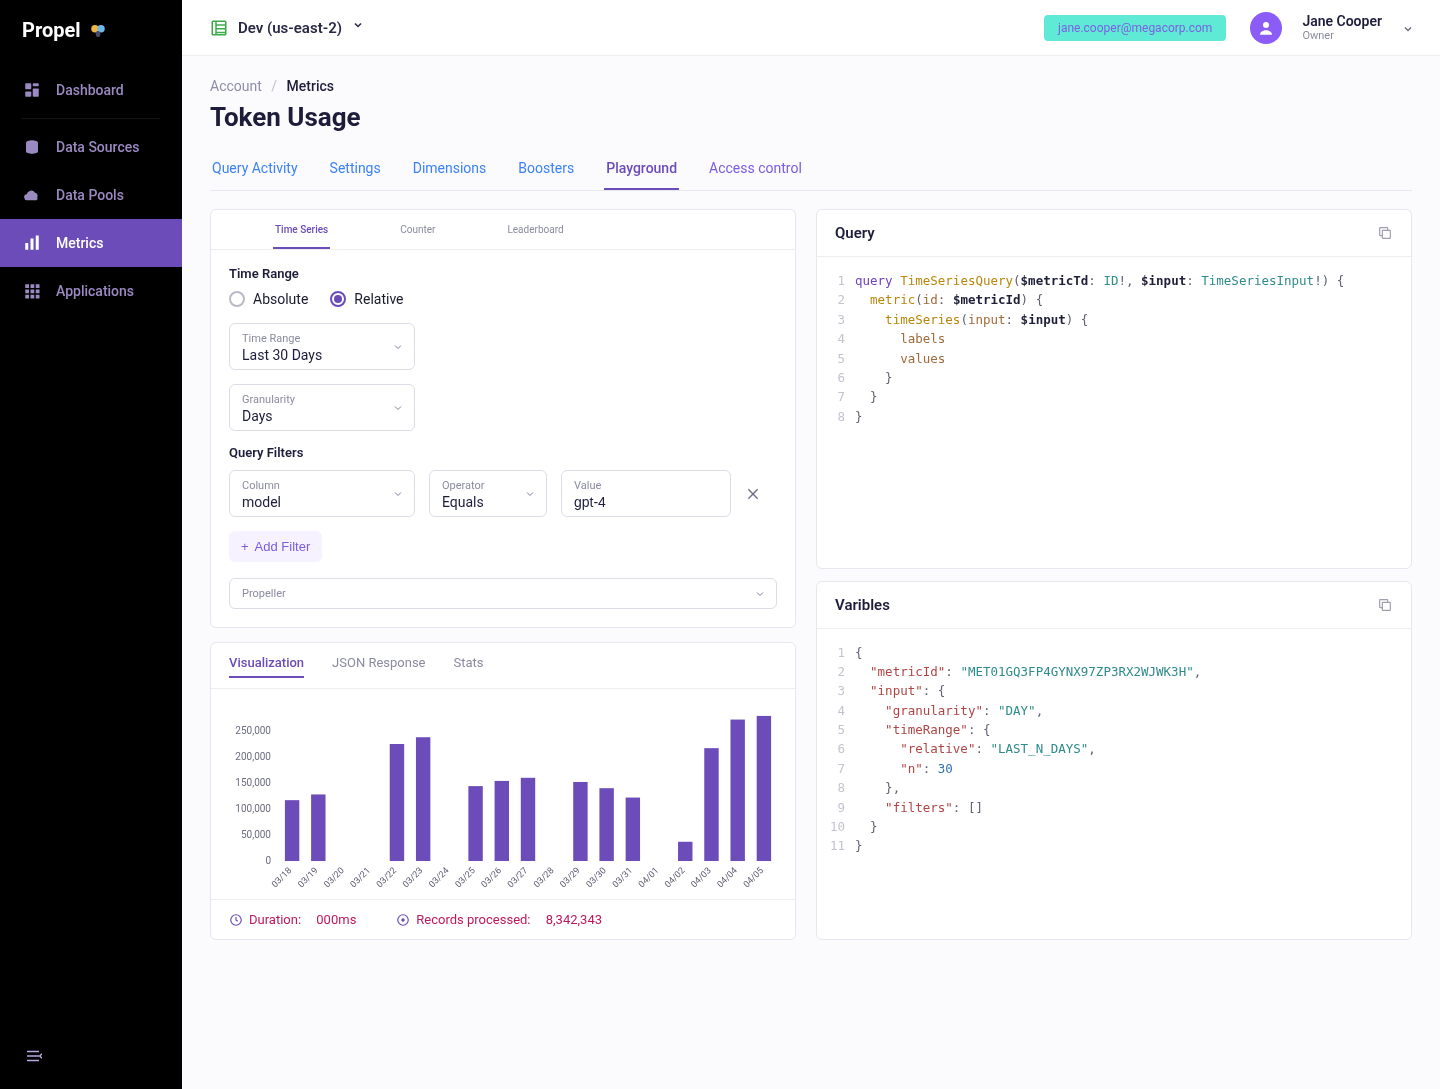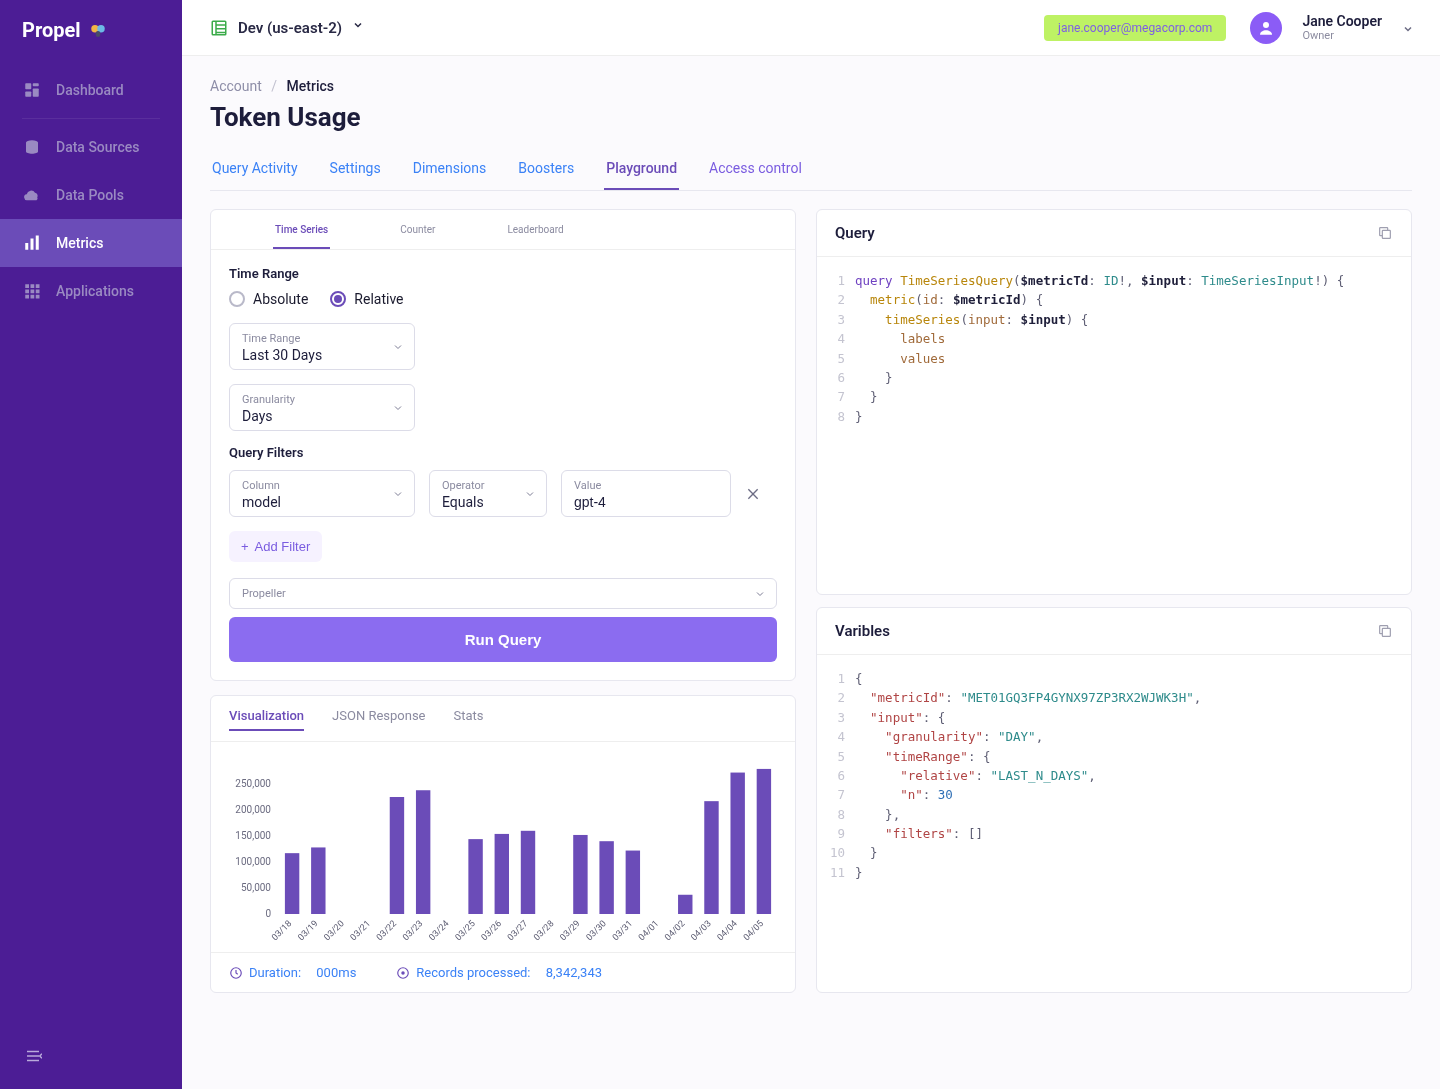--- a/index.html
+++ b/index.html
@@ -1,37 +1,37 @@
 <!DOCTYPE html>
 <html><head>
 <meta charset="utf-8">
 <style>
 * { box-sizing: border-box; margin: 0; padding: 0; }
 body { font-family: -apple-system, BlinkMacSystemFont, "Segoe UI", Roboto, sans-serif; color: #1a1a2e; background: #f9f9fb; }
 .app { display: flex; width: 1440px; height: 1089px; margin: 0 auto; background: #fff; }
 
-.sidebar { width: 182px; background: #4c1d95; color: #b9aadb; display: flex; flex-direction: column; }
+.sidebar { width: 182px; background: #000000; color: #b9aadb; display: flex; flex-direction: column; }
 .logo-area { padding: 18px 22px 20px; display: flex; align-items: center; gap: 8px; color: #fff; font-weight: 700; font-size: 20px; }
 .logo-bee { width: 18px; height: 18px; position: relative; top: 1px; }
 .nav { padding-top: 4px; }
 .nav-item { display: flex; align-items: center; gap: 14px; padding: 14px 22px; font-size: 14px; font-weight: 500; cursor: pointer; color: #9a8ac2; }
 .nav-item.active { background: #6b4cb8; color: #fff; }
 .nav-item .ic { width: 20px; height: 20px; display: flex; align-items: center; justify-content: center; }
 .nav-sep { height: 1px; background: rgba(255,255,255,.08); margin: 4px 22px; }
 .sidebar-footer { margin-top: auto; padding: 24px; }
 .collapse-icon { width: 18px; height: 18px; }
 
 .main { flex: 1; display: flex; flex-direction: column; background: #fff; overflow: hidden; }
 .topbar { display: flex; align-items: center; padding: 0 28px; height: 56px; border-bottom: 1px solid #eee; }
 .env-picker { display: flex; gap: 10px; cursor: pointer; }
 .env-icon { width: 18px; height: 18px; color: #3bab4a; }
 .env-label { font-weight: 600; font-size: 15px; color: #292945; }
 .chev { width: 10px; height: 10px; color: #292945; }
 .topbar-spacer { flex: 1; }
-.email-pill { background: #bef264; color: #7d5fe3; font-size: 12px; padding: 6px 14px; border-radius: 4px; margin-right: 24px; }
+.email-pill { background: #5eead4; color: #7d5fe3; font-size: 12px; padding: 6px 14px; border-radius: 4px; margin-right: 24px; }
 .user-cluster { display: flex; align-items: center; gap: 20px; cursor: pointer; }
 .avatar { width: 32px; height: 32px; border-radius: 50%; background: #8b5cf6; display: flex; align-items: center; justify-content: center; color: #fff; }
 .user-name { font-weight: 600; font-size: 14px; color: #1d1d3b; }
 .user-role { font-size: 11px; color: #8c8ca0; }
 .content { flex: 1; padding: 22px 28px 30px; overflow: auto; background: #fbfafd; }
 .breadcrumb { font-size: 14px; color: #8e8ea8; margin-bottom: 8px; }
 .breadcrumb a { color: #8e8ea8; text-decoration: none; }
 .breadcrumb .sep { margin: 0 6px; color: #c2c2d0; }
 .breadcrumb .cur { color: #1d1d3b; font-weight: 500; }
 h1.page-title { font-size: 26px; font-weight: 700; color: #1d1d3b; margin-bottom: 18px; }
@@ -65,21 +65,21 @@
 .field.full { width: 100%; gap: 16px; }
 .field input { border: none; outline: none; font-size: 14px; color: #1d1d3b; background: transparent; }
 .close-x { color: #6d6d85; cursor: pointer; font-size: 20px; line-height: 1; }
 .add-filter { display: inline-flex; align-items: center; gap: 6px; font-size: 13px; color: #7a5ce0; background: #f6f2ff; border: none; padding: 8px 12px; border-radius: 6px; cursor: pointer; }
 .run-btn { width: 100%; background: #8b6cf0; border: none; color: #fff; font-weight: 600; font-size: 15px; padding: 14px 0; border-radius: 6px; cursor: pointer; margin-top: 8px; }
 
 .result-tabs { display: flex; gap: 28px; padding: 12px 18px 10px; border-bottom: 1px solid #eee; }
 .rtab { font-size: 13px; color: #8b8ba0; cursor: pointer; border-bottom: 2px solid transparent; padding-bottom: 6px; text-align: center; }
 .rtab.active { color: #6b4cb8; border-bottom-color: #6b4cb8; font-weight: 500; }
 .chart-wrap { padding: 8px 14px 4px; }
-.stats-row { display: flex; gap: 40px; padding: 12px 18px; border-top: 1px solid #eee; font-size: 13px; color: #3b82f6; }
+.stats-row { display: flex; gap: 40px; padding: 12px 18px; border-top: 1px solid #eee; font-size: 13px; color: #be185d; }
 .stats-row .stat { display: flex; align-items: center; gap: 6px; }
 .stats-row .stat .ic-s { color: #6b4cb8; width: 14px; height: 14px; }
 
 .panel-head { display: flex; align-items: center; justify-content: space-between; padding: 14px 18px; border-bottom: 1px solid #eee; font-weight: 600; font-size: 15px; color: #1d1d3b; }
 .copy-ic { color: #9f9fb0; cursor: pointer; }
 .code-block { font-family: "SFMono-Regular", Menlo, Consolas, monospace; font-size: 12.5px; padding: 14px 12px; line-height: 1.55; color: #9e9e9e; overflow: auto; }
 .code-block .ln { display: flex; }
 .code-block .gut { width: 26px; text-align: right; color: #c4c4d0; user-select: none; padding-right: 10px; }
 .code-block .tok-kw { color: #6f42c1; }
 .code-block .tok-fn { color: #b8860b; }
@@ -323,21 +323,20 @@
               <div style="height:16px"></div>
               <div class="field full">
                 <span class="fl">Propeller</span>
                 <span class="chev-r">
                     <svg viewBox="0 0 24 24" width="12" height="12" fill="none" stroke="currentColor" stroke-width="2">
                       <polyline points="6,9 12,15 18,9"></polyline>
                     </svg>
                   </span>
               </div>
 
-              <button class="run-btn">Run Query</button>
             </div>
           </div>
 
           <div class="card">
             <div class="result-tabs" id="result-tabs">
                 <div class="rtab active">Visualization</div>
                 <div class="rtab">JSON Response</div>
                 <div class="rtab">Stats</div>
               </div>
             <div class="chart-wrap">

